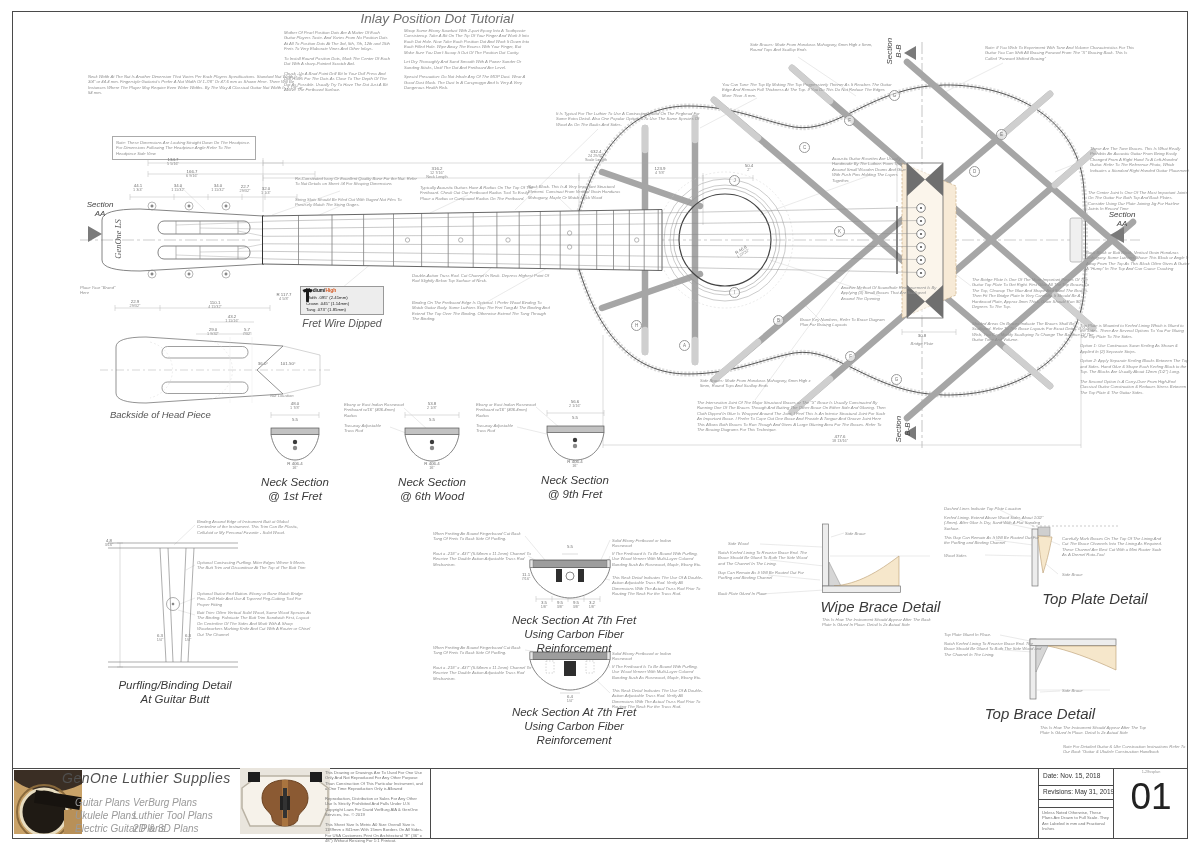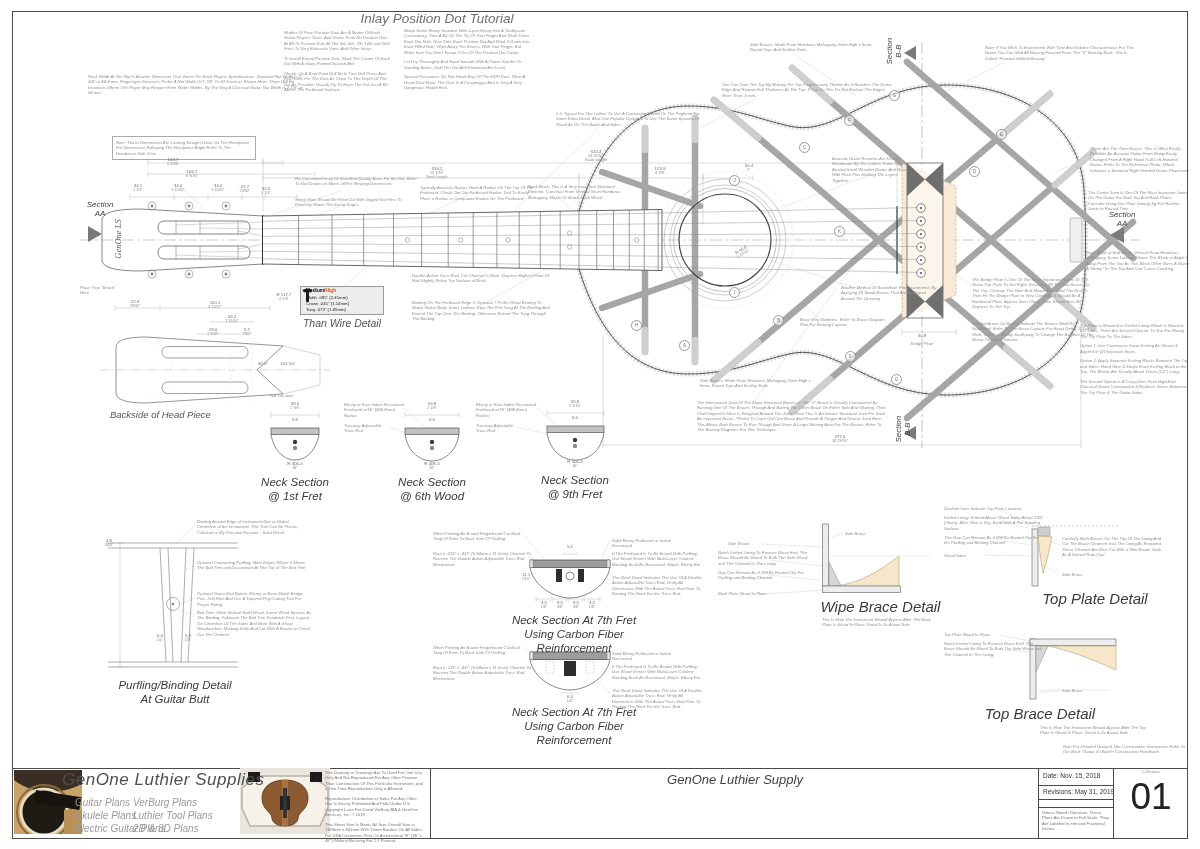--- a/index.html
+++ b/index.html
@@ -32,21 +32,21 @@
   .tut-title{position:absolute;left:330px;top:11px;width:214px;text-align:center;
              font-style:italic;font-size:13.5px;color:#6e6e6e;}
   
   #fretwire-box{position:absolute;left:300px;top:286px;width:84px;height:29px;background:#ededed;
                 border:.7px solid #999;display:flex;align-items:center;padding:1px 2px;box-sizing:border-box;}
   .fw-rows{font-size:4.3px;line-height:1.4;color:#222;margin-left:3px;white-space:nowrap;}
   .fw-head{font-size:4.8px;font-weight:bold;color:#111;}
   .fw-head .alt{color:#d4541c;}
   
   .tb-line{position:absolute;background:#4a4a4a;}
-  .company{position:absolute;left:62px;top:770px;font-style:italic;font-size:17px;color:#4f4f4f;letter-spacing:.5px;}
+  .company{position:absolute;left:62px;top:770px;font-style:italic;font-size:14px;color:#4f4f4f;letter-spacing:.5px;}
   .cat{position:absolute;font-style:italic;font-size:10px;line-height:1.32;color:#9a9a9a;}
   .legal{position:absolute;left:325px;top:770px;width:100px;font-size:4.2px;line-height:1.3;color:#777;}
   .legal p{margin:0 0 4px 0;}
   .supply{position:absolute;left:560px;top:772px;width:350px;text-align:center;font-style:italic;font-size:13px;color:#3f3f3f;}
   .plantitle{position:absolute;left:470px;top:785px;width:530px;text-align:center;font-style:italic;font-size:31px;color:#141414;}
   .meta{position:absolute;font-size:6.5px;color:#333;}
   .scalenote{position:absolute;left:1042px;top:810px;width:68px;font-size:4.2px;line-height:1.3;color:#777;}
   .filenum{position:absolute;left:1114px;top:770px;width:74px;text-align:center;font-size:3.8px;color:#999;}
   .sheetnum{position:absolute;left:1114px;top:776px;width:74px;text-align:center;font-size:37px;font-weight:300;color:#222;}
   .brand-rot{position:absolute;left:92px;top:228px;width:64px;height:22px;transform:rotate(-90deg);
@@ -340,21 +340,21 @@
     <svg width="13" height="18" viewBox="0 0 13 18">
       <path d="M1.5,3 Q6.5,0.5 11.5,3 L10,5.5 L8,5 L8,13 L7.8,15 L5.2,15 L5,13 L5,5 L3,5.5 Z" fill="#1a1a1a"></path>
     </svg>
     <div class="fw-rows">
       <div class="fw-head"><span>Medium/</span><span class="alt">High</span></div>
       <div><span>Width</span> <span>.095" (2.41mm)</span></div>
       <div><span>Crown</span> <span>.045" (1.14mm)</span></div>
       <div><span>Tang</span> <span>.073" (1.85mm)</span></div>
     </div>
   </div>
-  <div class="dtitle md" style="left:292px;top:317px;width:100px">Than Wire Detail</div>
+  <div class="dtitle md" style="left:292px;top:317px;width:100px">Fret Wire Dipped</div>
 
   <div class="note" style="left:722px;top:82px;width:172px">You Can Tune The Top By Making The Top Progressively Thinner As It Reaches The Guitar Edge And Remain Full Thickness At The Top. If You Do This Do Not Reduce The Edges More Than .5 mm.</div>
   <div class="note" style="left:750px;top:42px;width:128px">Side Braces: Made From Honduras Mahogany, 6mm High x 5mm, Round Tops And Scallop Ends</div>
   <div class="note" style="left:985px;top:45px;width:152px">Note: If You Wish To Experiment With Tone And Volume Characteristics For This Guitar You Can Shift All Bracing Forward From The "X" Bracing Back. This Is Called "Forward Shifted Bracing"</div>
   <div class="note" style="left:832px;top:156px;width:80px">Acoustic Guitar Rosettes Are Usually Handmade By The Luthier. Form Them Around Small Wooden Drums And Glue With Push Pins Holding The Layers Together.</div>
   <div class="note" style="left:841px;top:285px;width:98px">Another Method Of Soundhole Reinforcement Is By Applying (3) Small Braces That Are Scalloped Around The Opening</div>
   <div class="note" style="left:800px;top:317px;width:88px">Brace Key Numbers, Refer To Brace Diagram Plan For Bracing Layouts</div>
   <div class="note" style="left:972px;top:277px;width:122px">The Bridge Plate Is One Of The More Important Pieces Of The Guitar Top Plate To Get Right. First Glue All The Top Braces To The Top, Cleanup The Glue And Shape And Sand The Braces. Then Fit The Bridge Plate In Very Carefully. It Should Be A Hardwood Plate, Approx 3mm Thick, Grain Should Run 90 Degrees To The Top.</div>
   <div class="note" style="left:972px;top:321px;width:122px">Shaded Areas On Braces Indicate The Braces Shall Be Scalloped. Refer To The Brace Layouts For Exact Detail. If You Wish, You Can Modify Scalloping To Change The Balance Of The Guitar Tone And Volume.</div>
   <div class="note" style="left:700px;top:378px;width:112px">Side Braces: Made From Honduras Mahogany, 6mm High x 5mm, Round Tops And Scallop Ends</div>
@@ -656,20 +656,19 @@
   <div class="cat" style="left:133px;top:796px">
     <div>VerBurg Plans</div>
     <div>Luthier Tool Plans</div>
     <div>2D &amp; 3D Plans</div>
   </div>
   <div class="legal">
     <p>This Drawing or Drawings Are To Used For One Use Only And Not Reproduced For Any Other Purpose Than Construction Of This Particular Instrument, and a One Time Reproduction Only is Allowed</p>
     <p>Reproduction, Distribution or Sales For Any Other Use Is Strictly Prohibited And Falls Under U.S Copyright Laws For David VerBurg AIA &amp; GenOne Services, Inc. © 2019</p>
     <p>This Sheet Size Is Metric A0 Size Overall Size is 1189mm x 841mm With 15mm Borders On All Sides. For USA Customers Print On Architectural "E" (36" x 48") Without Resizing For 1:1 Printout.</p>
   </div>
-  <div class="supply">GenOne Luthier Supply</div>
   <div class="meta" style="left:1043px;top:772px">Date: Nov. 15, 2018</div>
   <div class="meta" style="left:1043px;top:788px">Revisions: May 31, 2019</div>
   <div class="scalenote">Unless Noted Otherwise, These Plans Are Drawn to Full Scale. They Are Labeled in mm and Fractional Inches</div>
   <div class="filenum">1-28vsplan</div>
   <div class="sheetnum">01</div>
 
 </div>
 
 </body></html>

